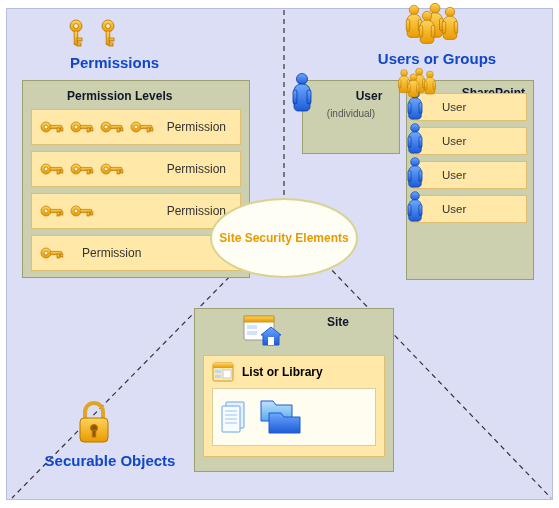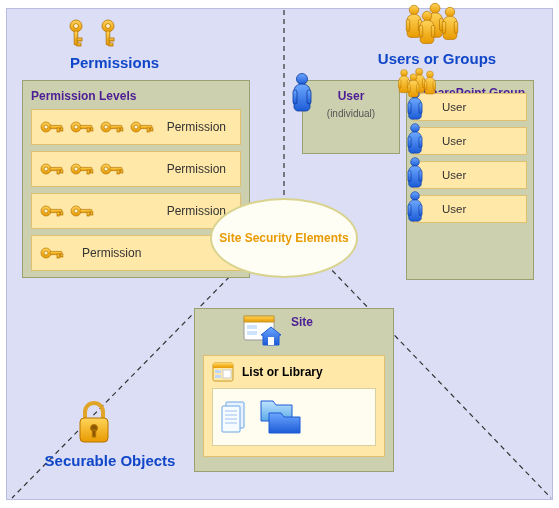--- a/index.html
+++ b/index.html
@@ -9,21 +9,21 @@
     position: absolute; left: 6px; top: 8px; width: 547px; height: 492px;
     background: #dbdef5; border: 1px solid #b8bce0;
   }
   .connectors { position: absolute; left: 0; top: 0; pointer-events: none; }
   .section-title { position: absolute; color: #1046c8; font-size: 15px; font-weight: 600; text-align: center; }
   .permissions-title { left: 70px; top: 54px; }
   .users-title { left: 372px; top: 50px; width: 130px; }
   .securable-title { left: 40px; top: 452px; width: 140px; }
 
   .box { position: absolute; background: #ccd0af; border: 1px solid #9aa070; }
-  .box-title { color: #4c1d95; font-weight: 700; font-size: 12px; }
+  .box-title { color: #0f172a; font-weight: 700; font-size: 12px; margin-left: 36px; }
 
   
   .perm-box { left: 22px; top: 80px; width: 228px; height: 198px; padding: 8px; }
   .perm-row {
     background: #ffe8a8; border: 1px solid #e0c070; height: 36px;
     margin-top: 6px; display: flex; align-items: center; padding: 0 8px; gap: 6px;
   }
   .perm-row:first-of-type { margin-top: 8px; }
   .perm-label { margin-left: auto; color: #333; font-size: 12px; padding-right: 6px; }
   .perm-row.single .perm-label { margin-left: 12px; }

